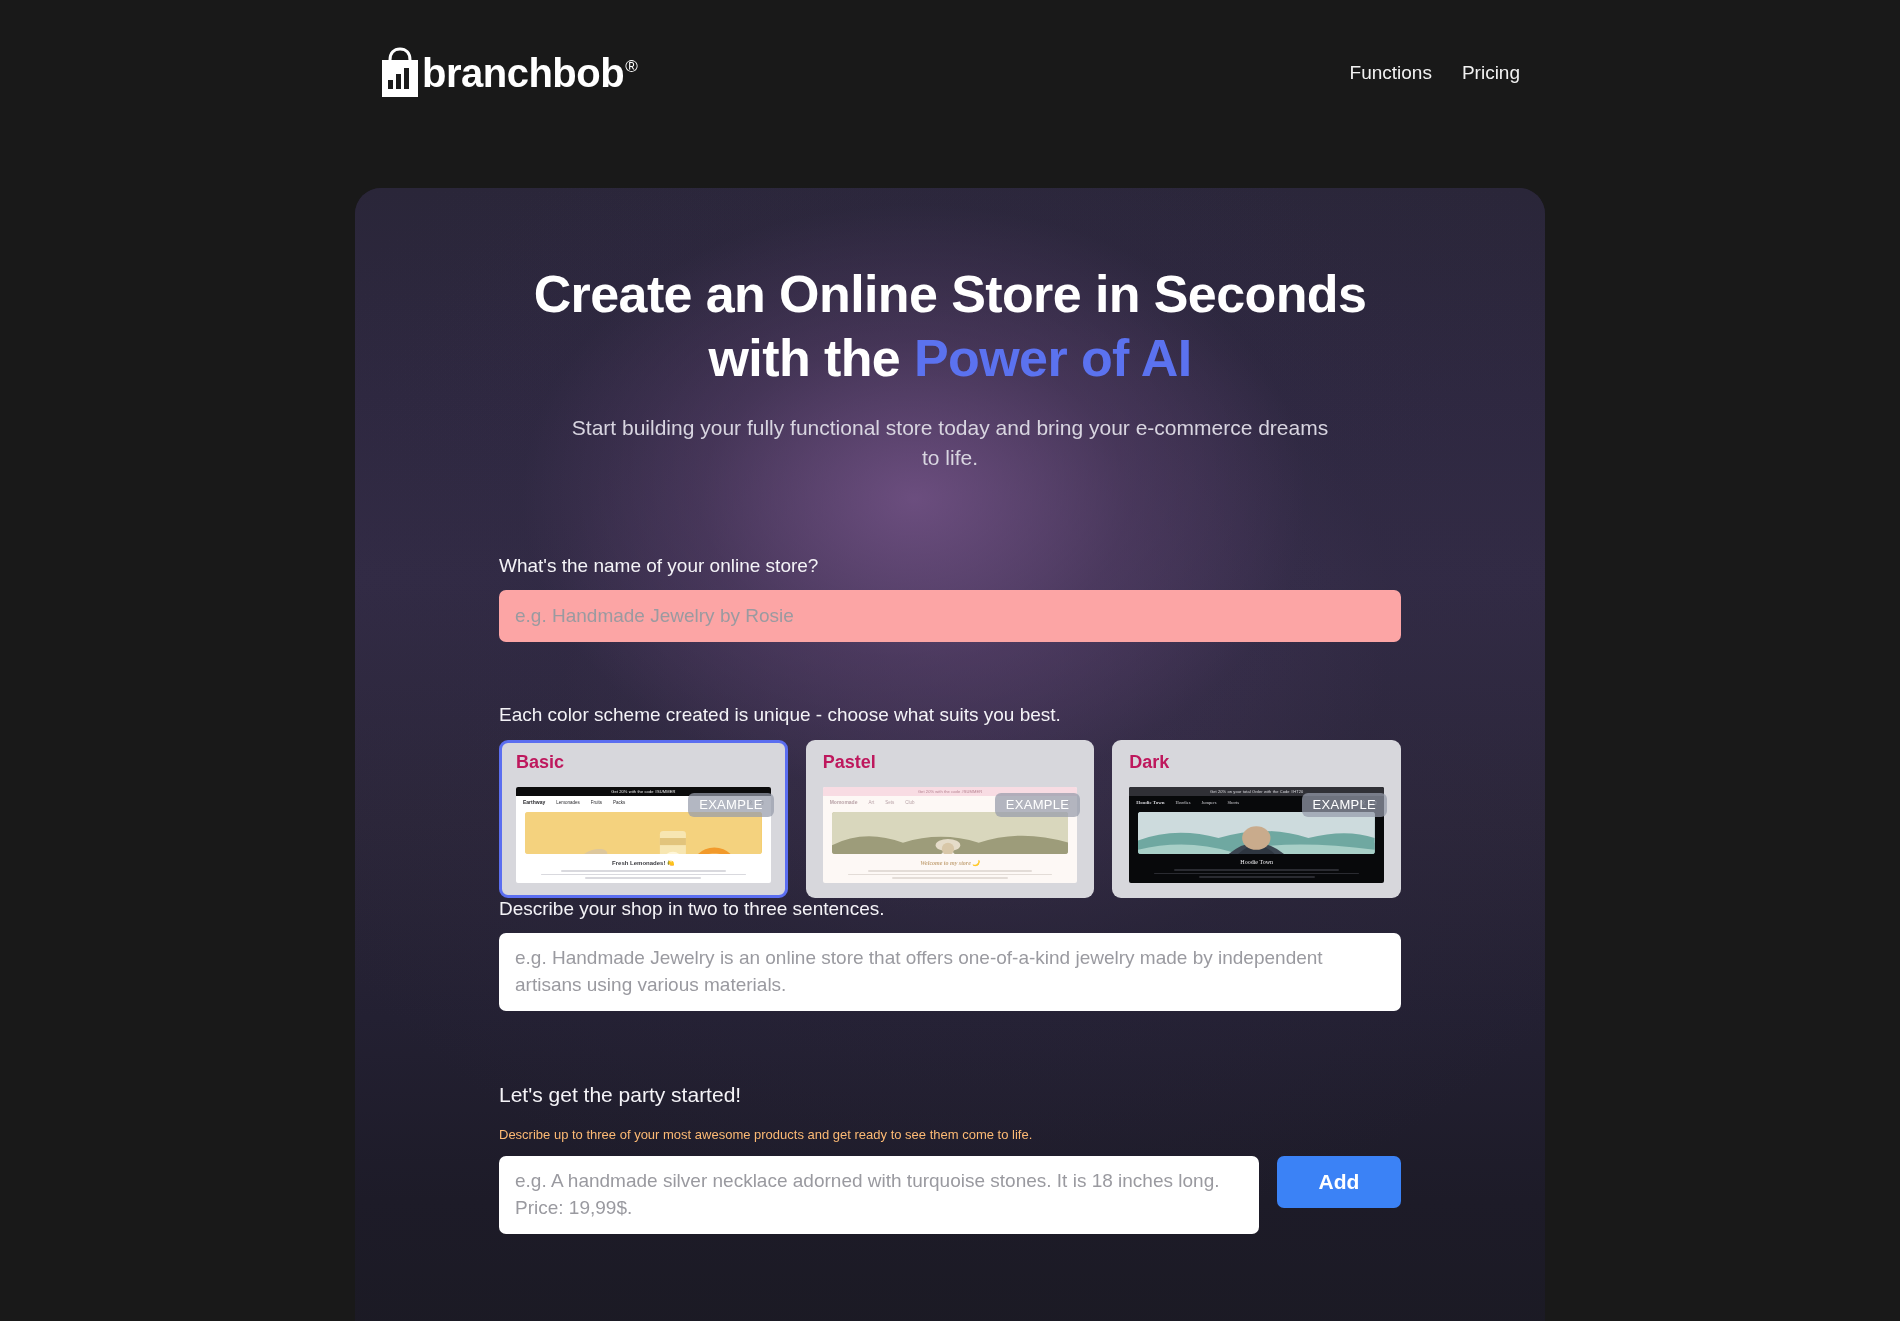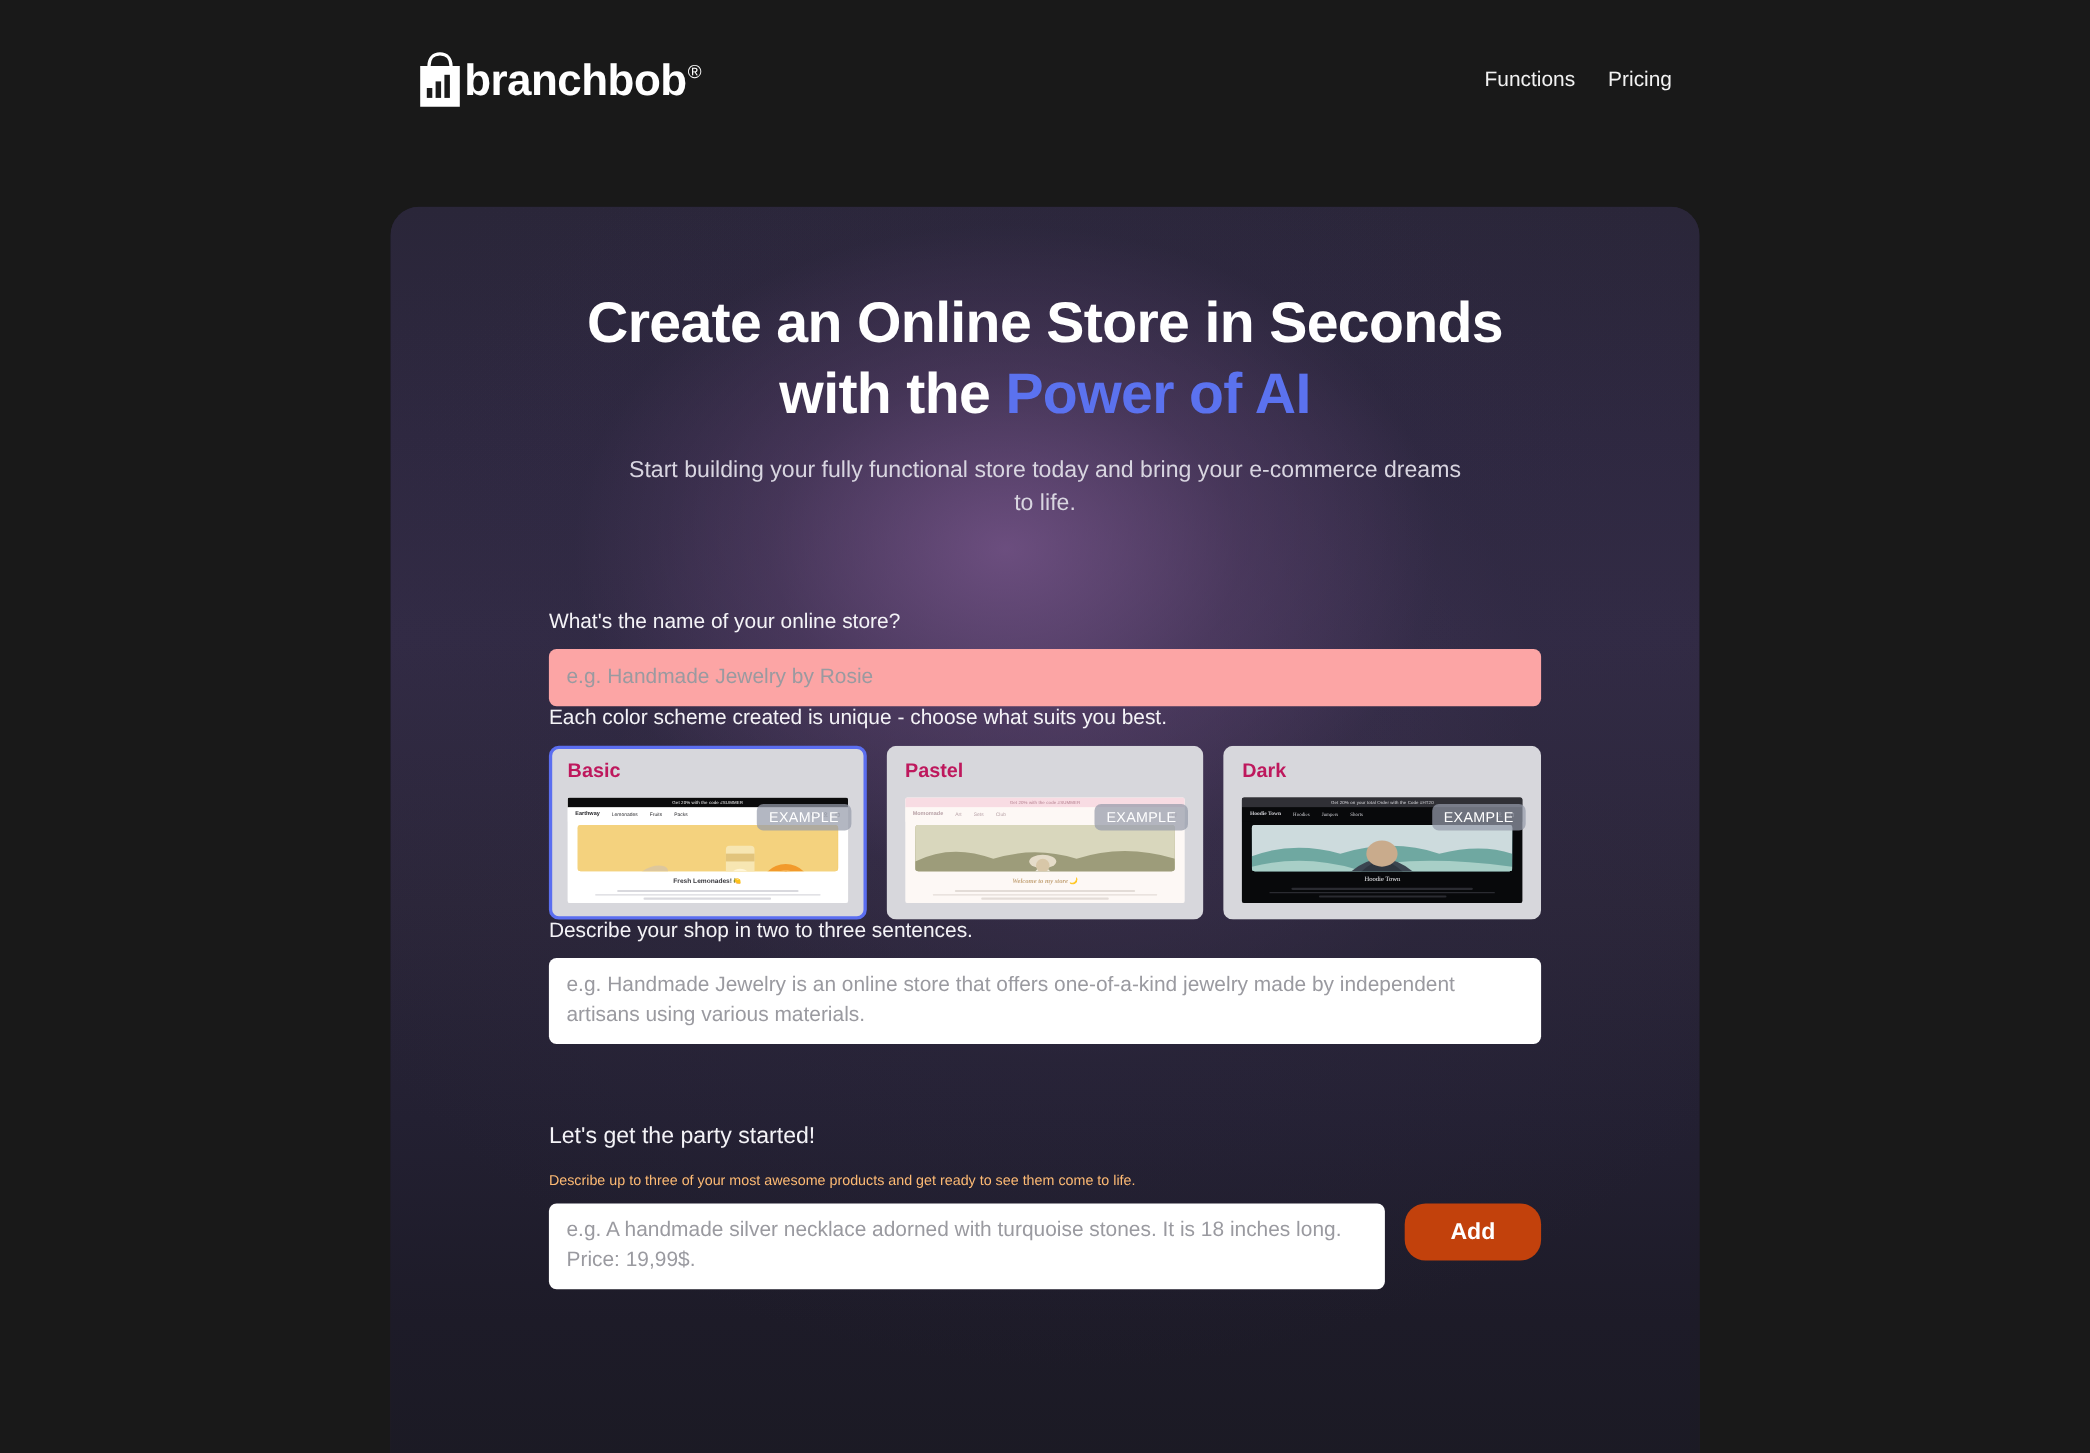--- a/index.html
+++ b/index.html
@@ -70,21 +70,21 @@
   }
   .text-input {
     width: 902px; height: 52px; border-radius: 7px; border: none;
     background: #fca5a5; color: #333; font-size: 19px;
     font-family: "Liberation Sans", sans-serif;
     padding: 0 16px; outline: none; display: block;
   }
   .text-input::placeholder { color: #9a9aa0; }
 
   
-  .theme-block { }
+  .theme-block { margin-top: 62px; }
   .theme-row { display: flex; gap: 18px; margin-top: 14px; }
   .theme-card {
     width: 289px; height: 158px; border-radius: 9px;
     background: #d7d7dc; position: relative; overflow: hidden;
     border: 3px solid transparent; cursor: pointer; padding: 0;
   }
   .theme-card.selected { border-color: #5b6ef0; }
   .theme-card-title {
     position: absolute; left: 14px; top: 9px;
     font-size: 18px; font-weight: 700; color: #be185d;
@@ -171,22 +171,22 @@
   .party-sub { color: #fdba74; font-size: 13px; font-weight: 400; margin-top: 20px; }
   .product-row { display: flex; gap: 18px; margin-top: 14px; align-items: flex-start; }
   .product-textarea {
     width: 760px; height: 78px; border-radius: 7px; border: none;
     background: #ffffff; color: #333; font-size: 19px; line-height: 1.45;
     font-family: "Liberation Sans", sans-serif;
     padding: 11px 16px; outline: none; resize: none; display: block;
   }
   .product-textarea::placeholder { color: #9a9aa0; }
   .add-button {
-    width: 124px; height: 52px; border-radius: 19px; border: none;
-    background: #c2410c; color: #ffffff; font-size: 21px; font-weight: 700;
+    width: 124px; height: 52px; border-radius: 7px; border: none;
+    background: #3b82f6; color: #ffffff; font-size: 21px; font-weight: 700;
     font-family: "Liberation Sans", sans-serif; cursor: pointer;
   }
 </style>
 </head>
 <body>
 
 <div class="page">
 
   <div class="header">
     <div class="brand">

